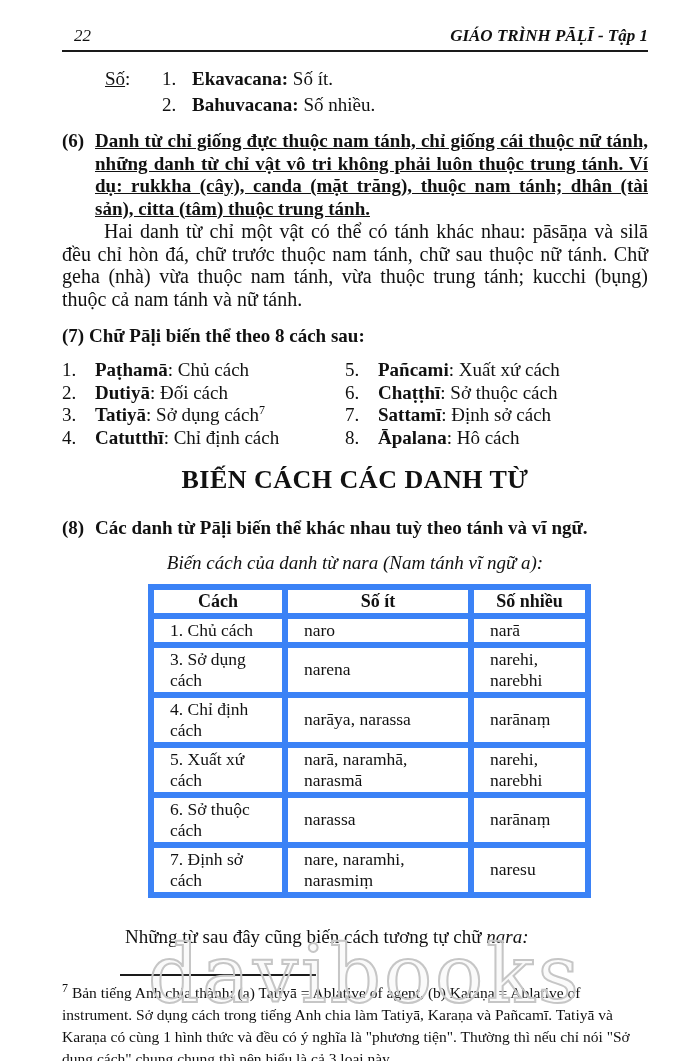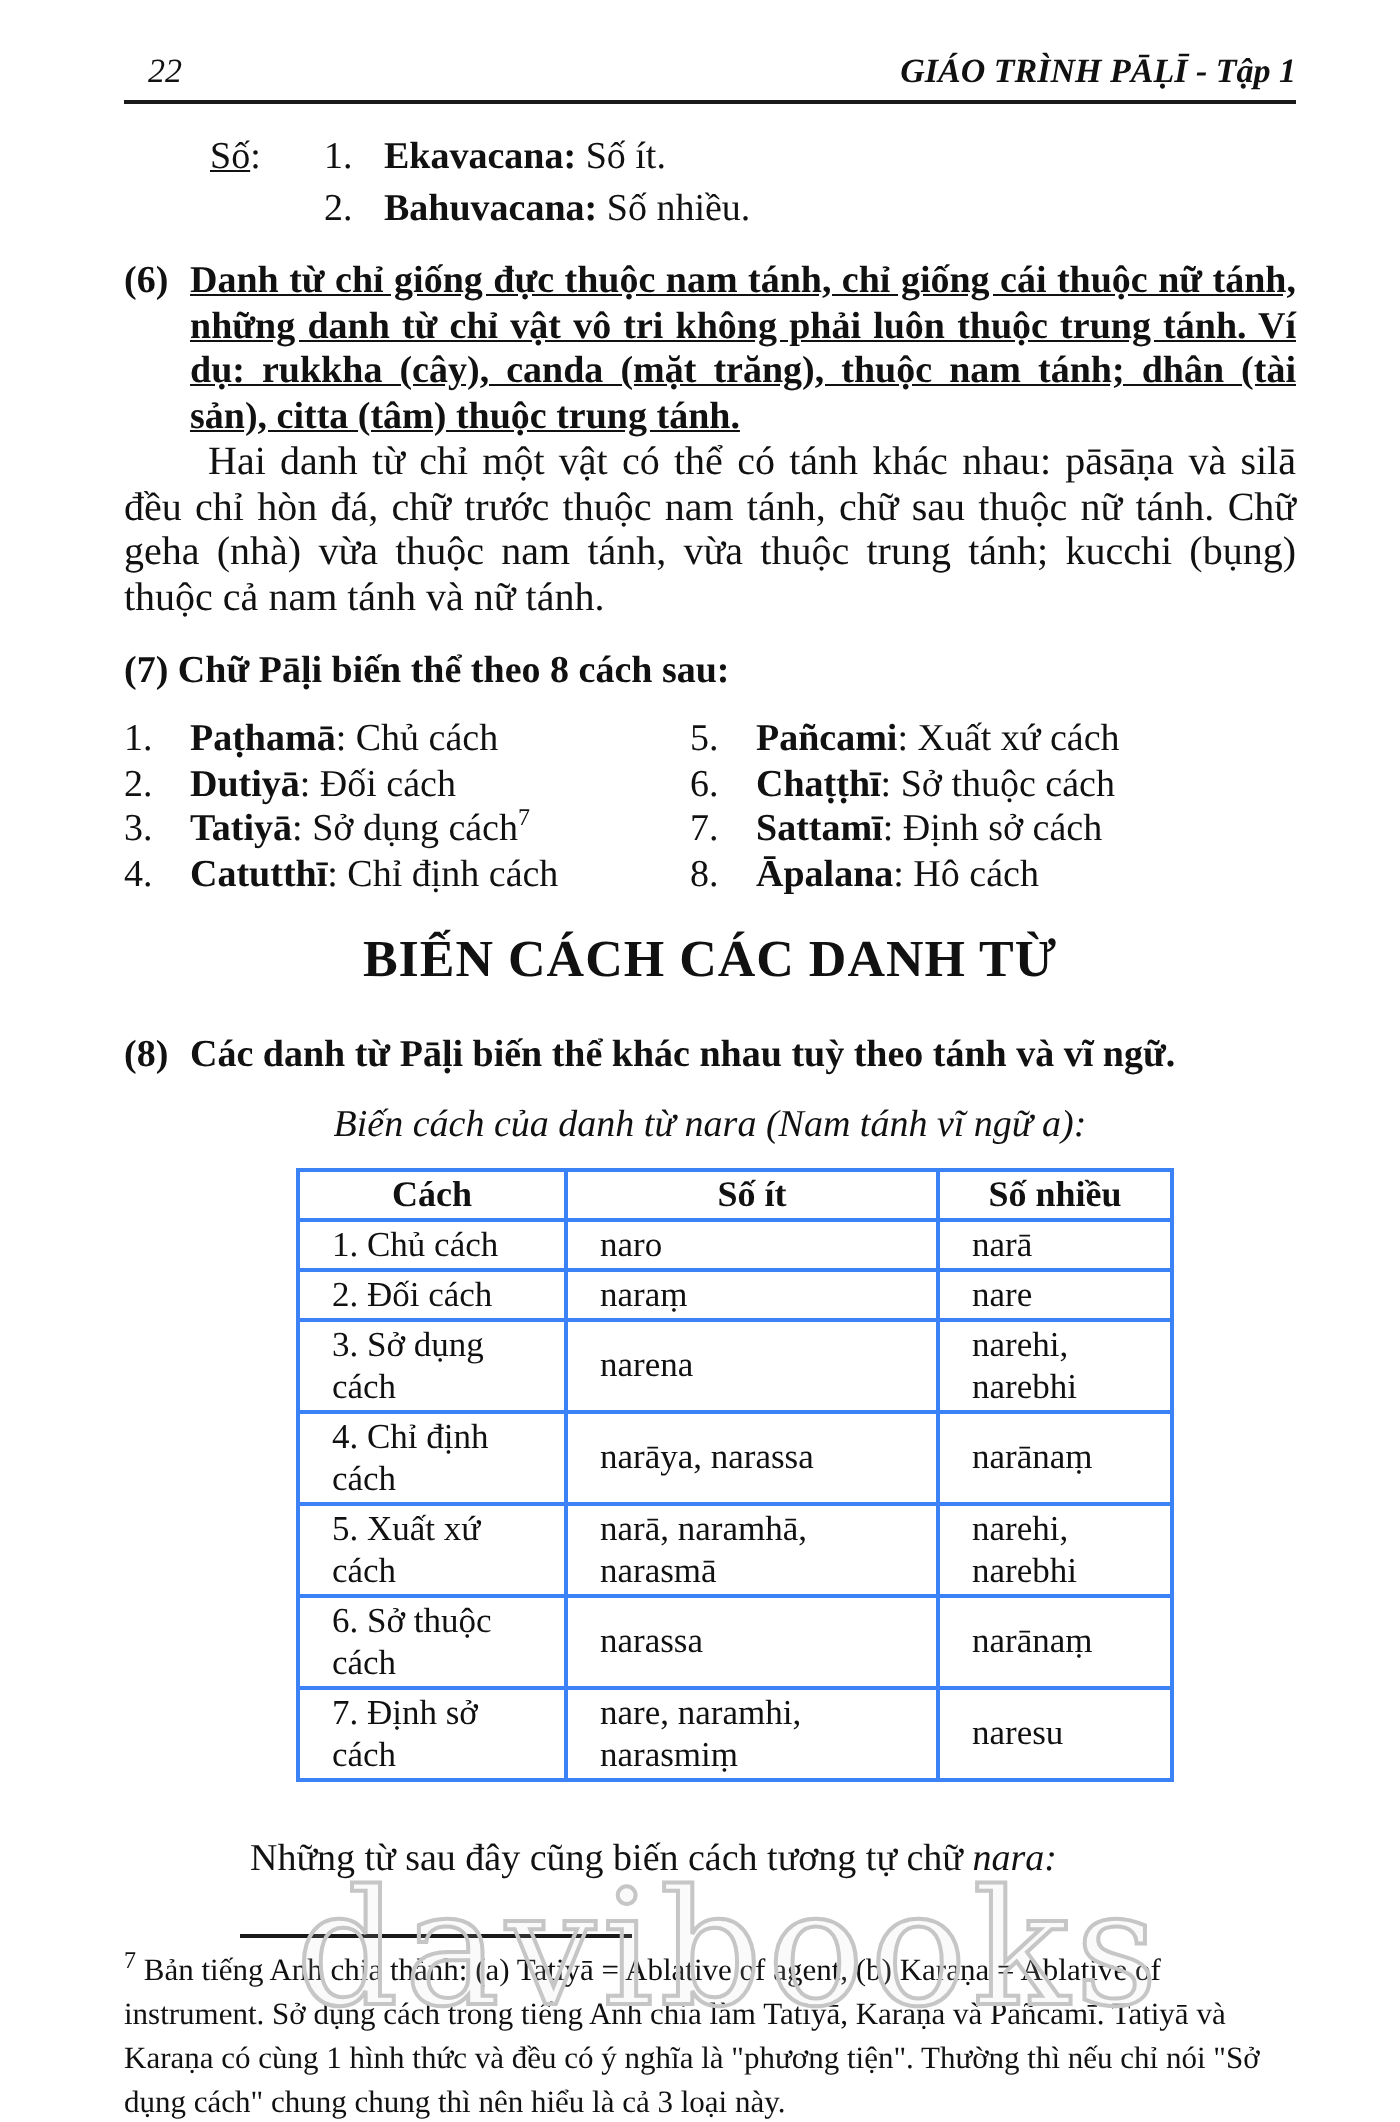--- a/index.html
+++ b/index.html
@@ -36,21 +36,21 @@
   .l7col .it{display:flex;line-height:22.5px;}
   .l7col .n{width:33px;flex:0 0 33px;}
   sup{font-size:12px;line-height:0;}
   
   .bigh{margin-top:16px;text-align:center;font-weight:bold;font-size:26px;letter-spacing:.5px;}
   .para8{display:flex;margin-top:22px;font-weight:bold;font-size:19px;line-height:22.5px;}
   .para8 .marker{width:33px;flex:0 0 33px;}
   .caption{margin-top:12px;text-align:center;font-style:italic;font-size:19px;}
   
   table.decl{border-collapse:collapse;margin:10px 0 0 86px;width:437px;table-layout:fixed;font-size:17.5px;}
-  table.decl th,table.decl td{border:2px solid #3b82f6;padding:1px 16px;height:19px;}
+  table.decl th,table.decl td{border:6px solid #3b82f6;padding:1px 16px;height:19px;}
   table.decl th{font-weight:bold;text-align:center;font-size:18px;}
   table.decl td{text-align:left;}
   .c1{width:134px;}.c2{width:186px;}.c3{width:117px;}
   
   .after-note{margin-top:28px;padding-left:63px;font-size:19px;}
   .after-note i{font-style:italic;}
   
   .fn-sep{border-top:2px solid #1a1a1a;width:196px;margin:26px 0 6px 58px;}
   .fn{font-size:15.5px;line-height:22px;text-align:left;}
   
@@ -164,25 +164,20 @@
         <th>Số nhiều</th>
       </tr>
     </thead>
     <tbody>
       <tr>
           <td>1. Chủ cách</td>
           <td>naro</td>
           <td>narā</td>
         </tr>
       <tr>
-          <td>2. Đối cách</td>
-          <td>naraṃ</td>
-          <td>nare</td>
-        </tr>
-      <tr>
           <td>3. Sở dụng cách</td>
           <td>narena</td>
           <td>narehi, narebhi</td>
         </tr>
       <tr>
           <td>4. Chỉ định cách</td>
           <td>narāya, narassa</td>
           <td>narānaṃ</td>
         </tr>
       <tr>

